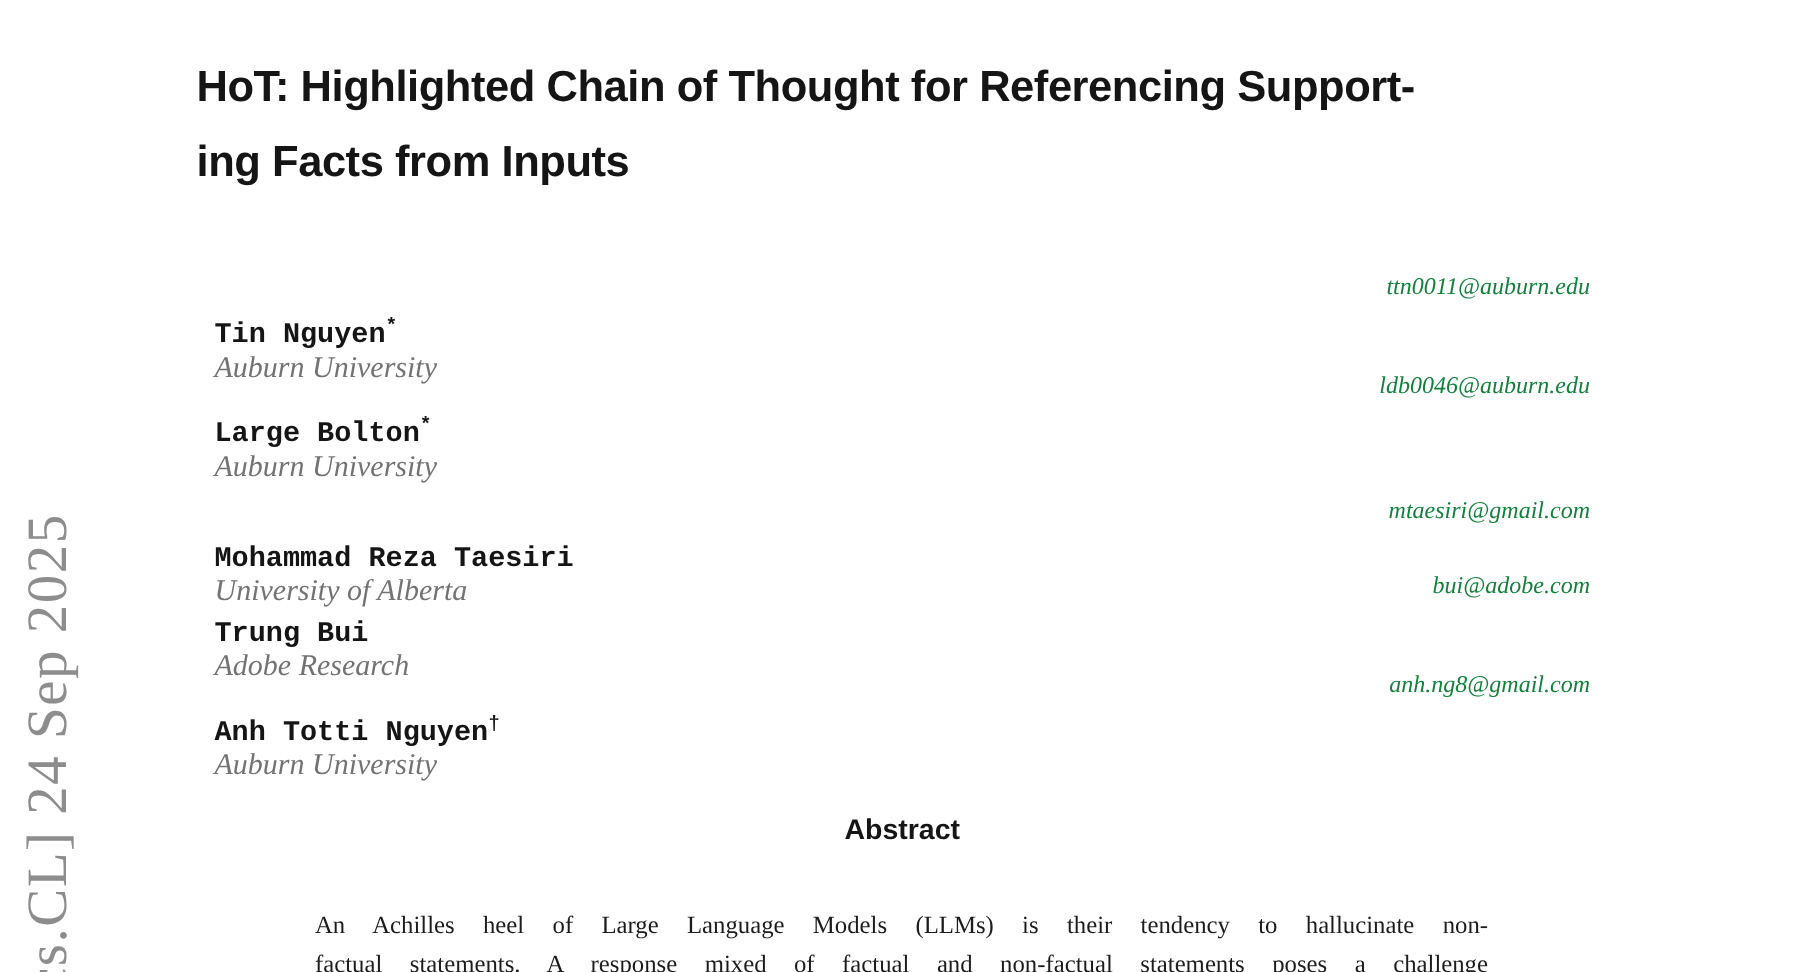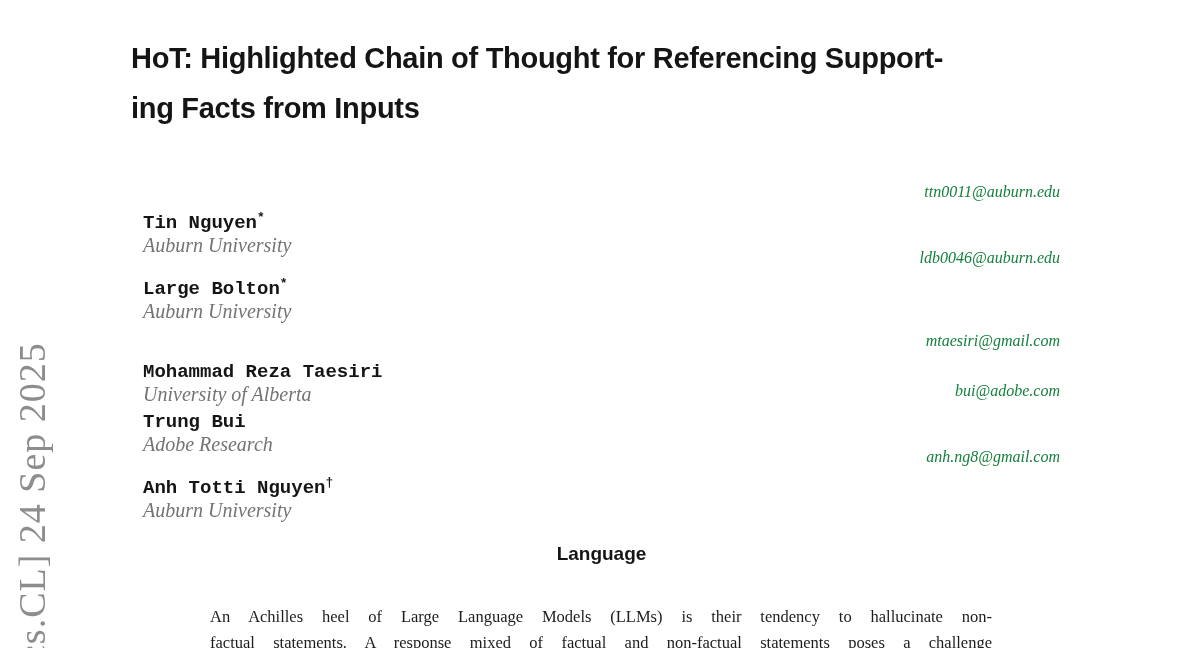--- a/index.html
+++ b/index.html
@@ -135,20 +135,20 @@
     <div class="affiliation">Adobe Research</div>
     <div class="email">bui@adobe.com</div>
   </div>
 
   <div class="author-row" style="top:446px">
     <div class="name"><span>Anh Totti Nguyen</span><sup>†</sup></div>
     <div class="affiliation">Auburn University</div>
     <div class="email">anh.ng8@gmail.com</div>
   </div>
 
-  <div class="abstract-heading">Language</div>
+  <div class="abstract-heading">Abstract</div>
 
   <div class="abstract-body">
     <div class="jline">An Achilles heel of Large Language Models (LLMs) is their tendency to hallucinate non-</div>
     <div class="jline">factual statements. A response mixed of factual and non-factual statements poses a challenge</div>
   </div>
 
 </div>
 
 </body></html>

